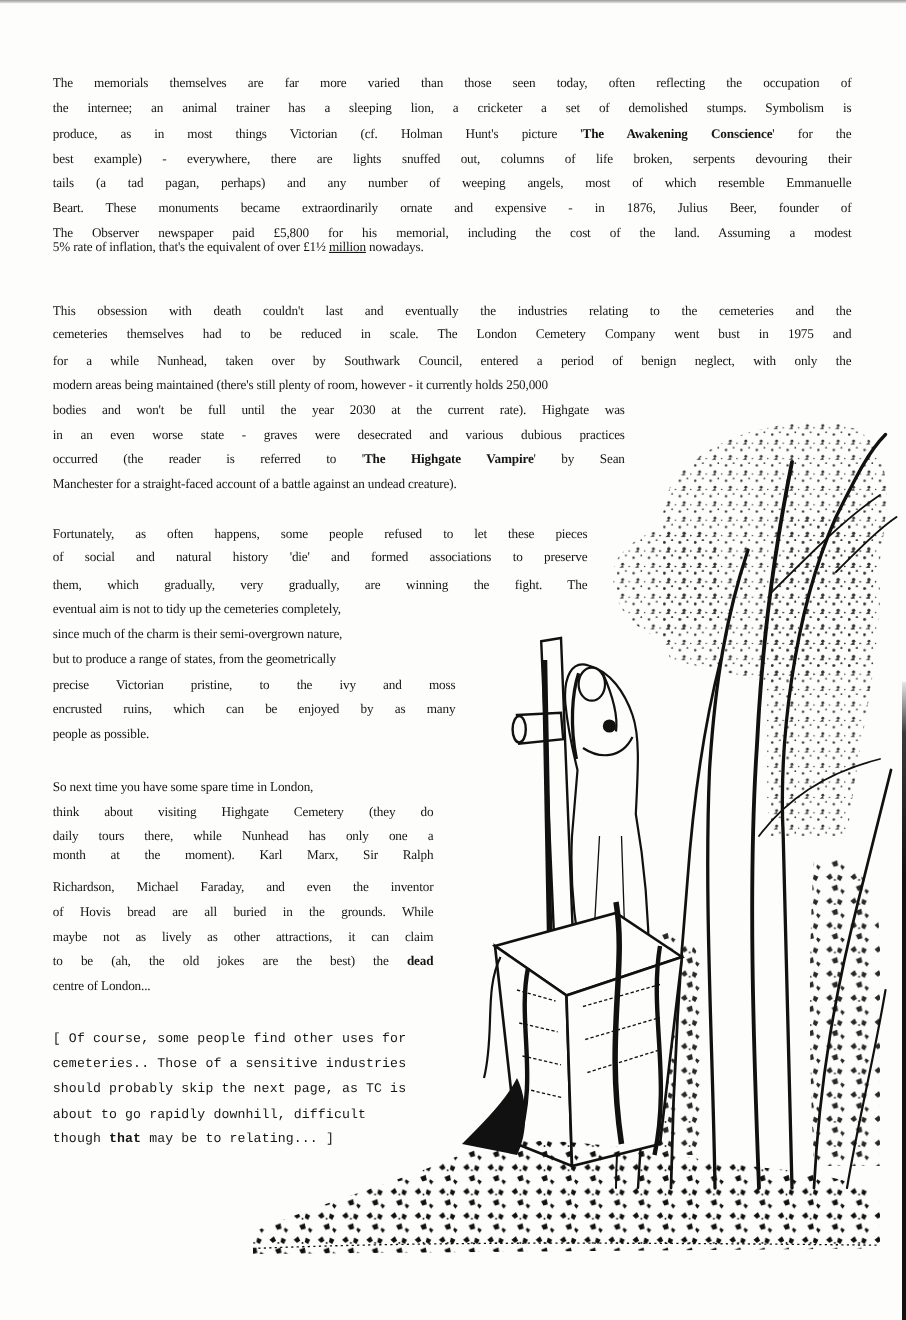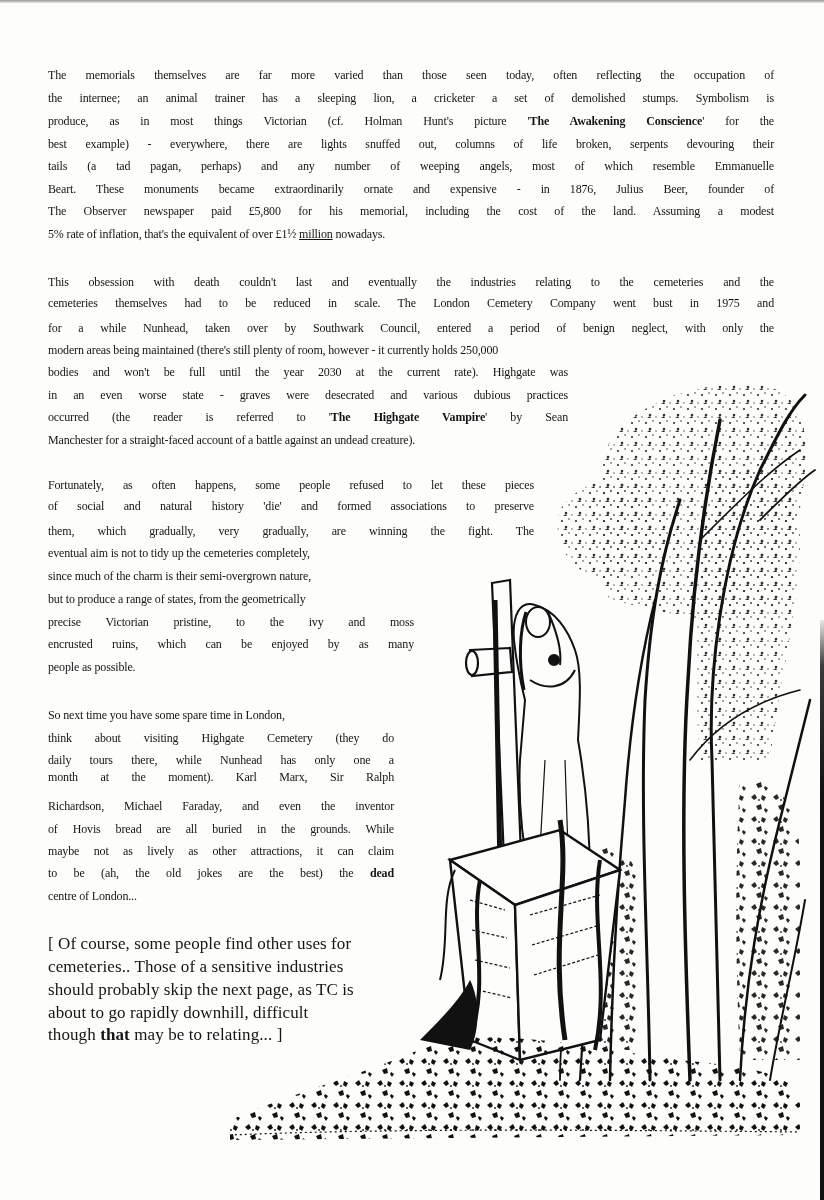--- a/index.html
+++ b/index.html
@@ -15,21 +15,21 @@
   }
   .right-edge {
     position: absolute; left: 820px; top: 620px; width: 4px; height: 580px;
     background: linear-gradient(to bottom, #e6e6e4 0%, #3a3a3a 8%, #121212 30%, #111 100%);
   }
   .line {
     position: absolute; left: 48px; font-size: 12px; line-height: 18px;
     white-space: nowrap; letter-spacing: -0.15px;
   }
   .line.j { text-align: justify; text-align-last: justify; }
-  .sans { font-family: Liberation Serif, serif; font-size: 17px; letter-spacing: 0.1px; }
+  .sans { font-family: Liberation Mono, monospace; font-size: 12px; letter-spacing: 0.1px; }
   b { font-weight: bold; }
   u { text-decoration: underline; }
   .illustration {
     position: absolute; left: 220px; top: 360px; width: 600px; height: 800px;
   }
 </style>
 </head>
 <body>
 
 <div class="top-edge"></div>
@@ -38,21 +38,21 @@
 <div>
   <div class="line j" style="top:66px;width:726px">The memorials themselves are far more varied than those seen today, often reflecting the occupation of</div>
   <div class="line j" style="top:89px;width:726px">the internee; an animal trainer has a sleeping lion, a cricketer a set of demolished stumps. Symbolism is</div>
   <div class="line j" style="top:112px;width:726px">
     <span>produce, as in most things Victorian (cf. Holman Hunt's picture '</span><b>The Awakening Conscience</b><span>' for the</span>
   </div>
   <div class="line j" style="top:135px;width:726px">best example) - everywhere, there are lights snuffed out, columns of life broken, serpents devouring their</div>
   <div class="line j" style="top:157px;width:726px">tails (a tad pagan, perhaps) and any number of weeping angels, most of which resemble Emmanuelle</div>
   <div class="line j" style="top:180px;width:726px">Beart. These monuments became extraordinarily ornate and expensive - in 1876, Julius Beer, founder of</div>
   <div class="line j" style="top:202px;width:726px">The Observer newspaper paid £5,800 for his memorial, including the cost of the land. Assuming a modest</div>
-  <div class="line" style="top:225px">
+  <div class="line" style="top:215px">
     <span>5% rate of inflation, that's the equivalent of over £1½ </span><u>million</u><span> nowadays.</span>
   </div>
 </div>
 
 <div>
   <div class="line j" style="top:273px;width:726px">This obsession with death couldn't last and eventually the industries relating to the cemeteries and the</div>
   <div class="line j" style="top:294px;width:726px">cemeteries themselves had to be reduced in scale. The London Cemetery Company went bust in 1975 and</div>
   <div class="line j" style="top:319px;width:726px">for a while Nunhead, taken over by Southwark Council, entered a period of benign neglect, with only the</div>
   <div class="line" style="top:341px">modern areas being maintained (there's still plenty of room, however - it currently holds 250,000</div>
   <div class="line j" style="top:363px;width:520px">bodies and won't be full until the year 2030 at the current rate). Highgate was</div>

